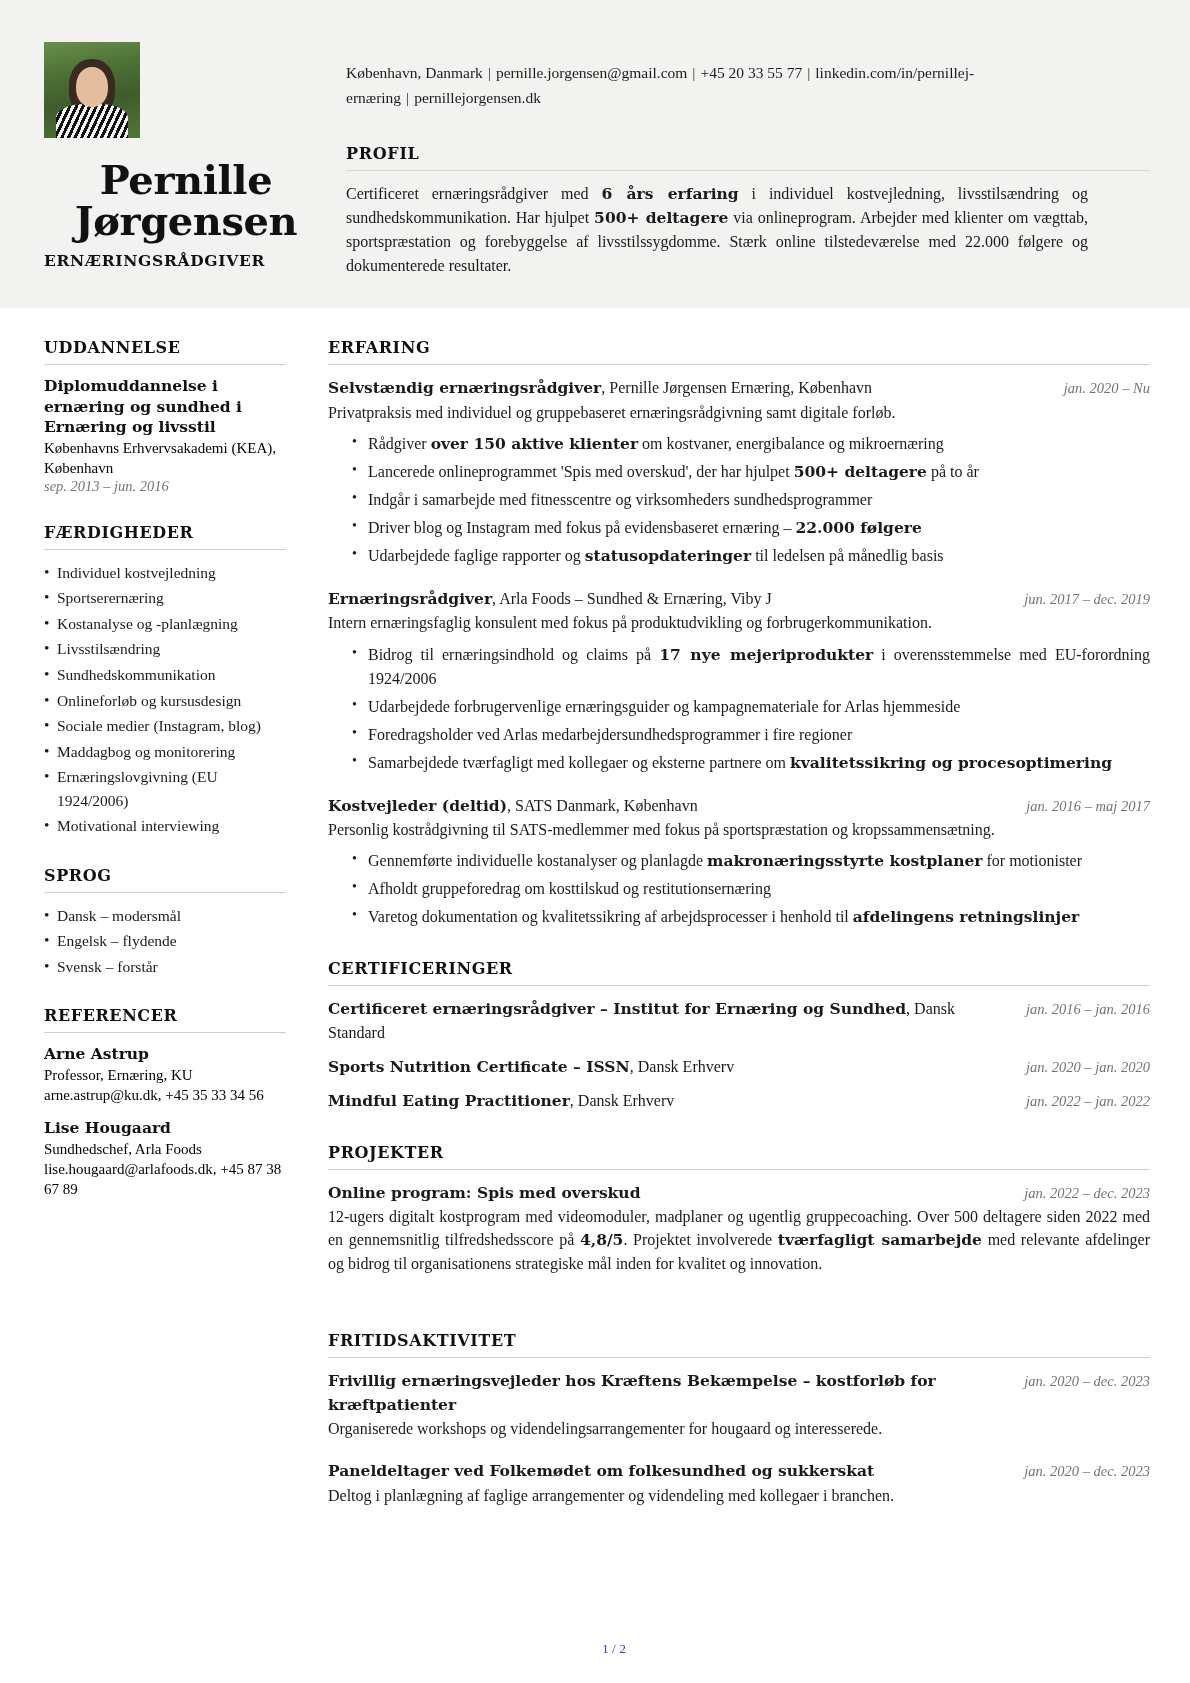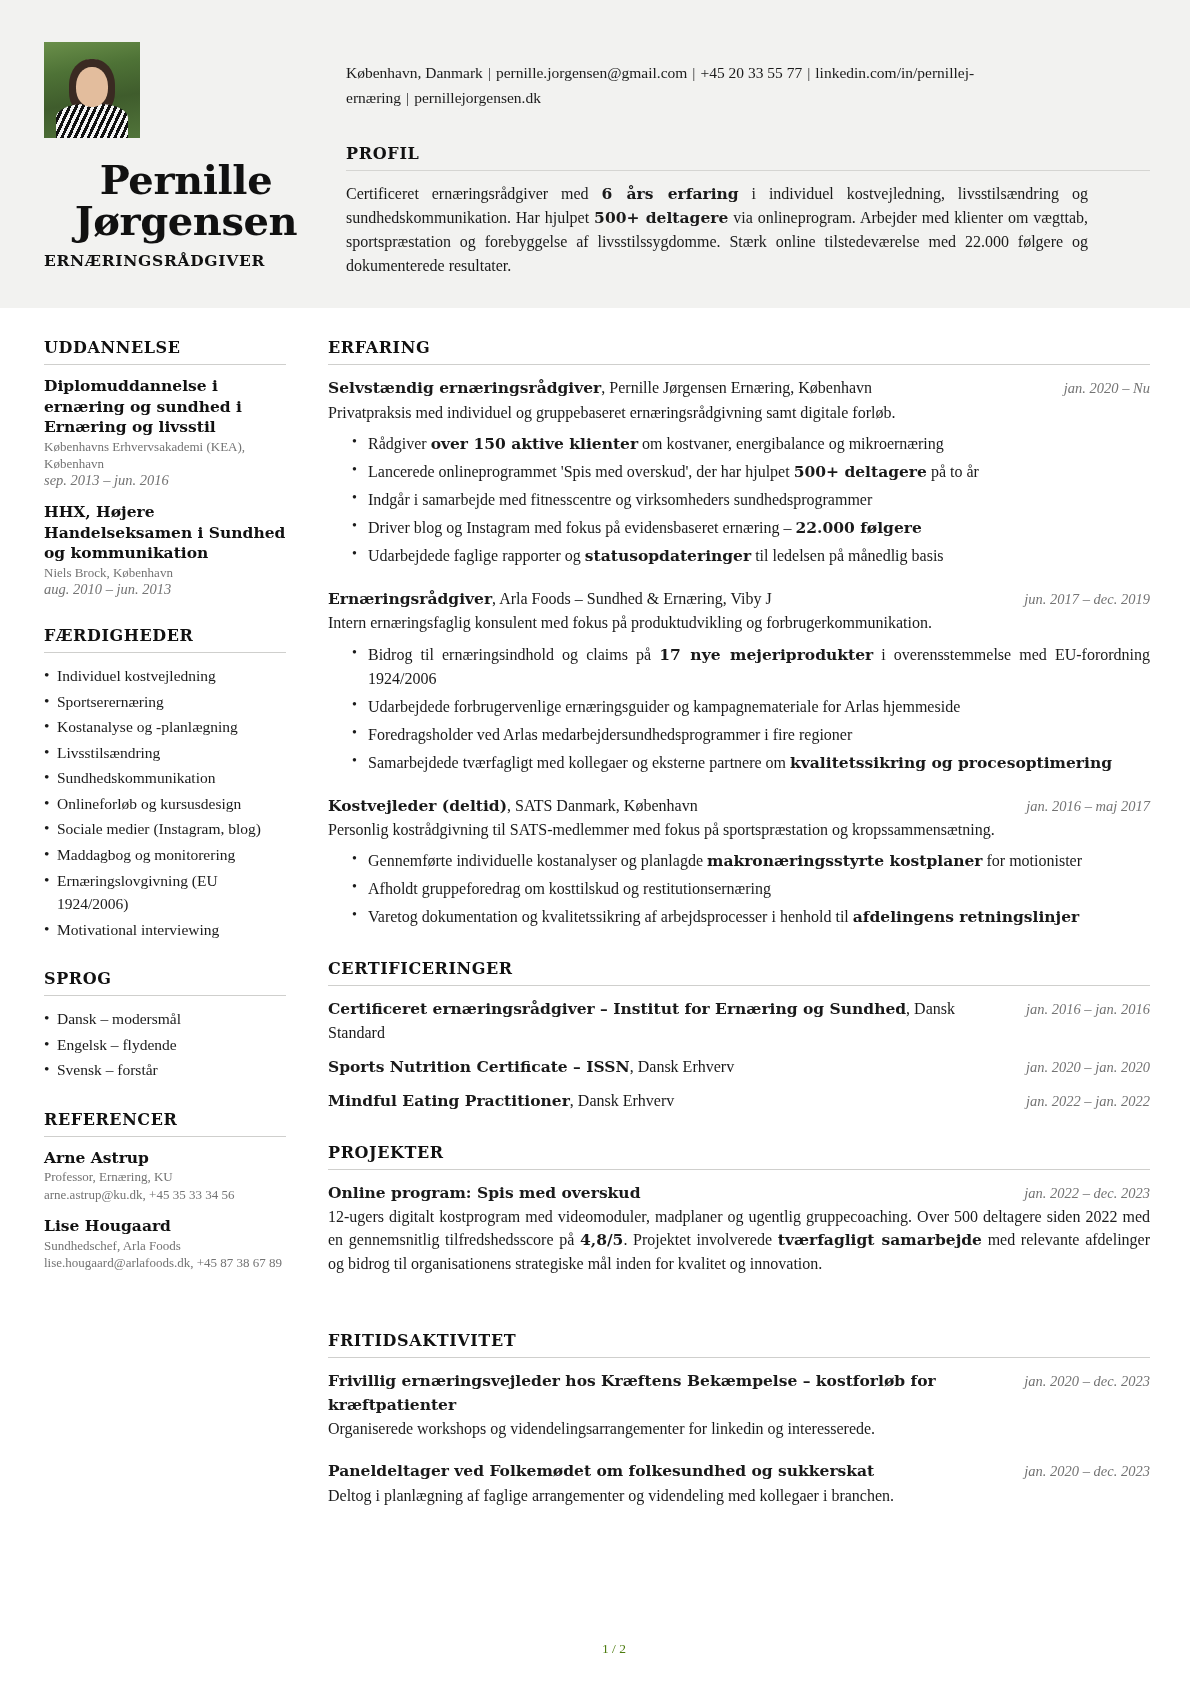--- a/index.html
+++ b/index.html
@@ -133,21 +133,21 @@
   .sec-right { margin-bottom: 30px; }
 
   .entry { margin-bottom: 13px; }
   .entry-title {
     font-family: "DejaVu Serif", serif;
     font-weight: 700;
     font-size: 15.5px;
     line-height: 1.32;
     color: #111;
   }
-  .entry-sub { font-size: 13px; line-height: 1.34; color: #737373; }
+  .entry-sub { font-size: 15px; line-height: 1.34; color: #000000; }
   .entry-date {
     font-style: italic;
     font-size: 14.5px;
     color: #737373;
     white-space: nowrap;
   }
 
   .bullet-list { list-style: none; }
   .bullet-list li {
     font-size: 15.5px;
@@ -213,21 +213,21 @@
     font-weight: 700;
     font-size: 15.5px;
   }
 
   .footer {
     position: absolute;
     bottom: 26px;
     left: 0; right: 0;
     text-align: center;
     font-size: 13.5px;
-    color: #4d7c0f;
+    color: #6d28d9;
     padding-left: 38px;
   }
   .spacer-lg { height: 26px; }
 </style>
 </head>
 <body>
 
 <div class="page">
 
   <div class="header">
@@ -258,25 +258,20 @@
     <div class="col-left">
 
       <div class="sec">
         <div class="sec-head">UDDANNELSE</div>
         <div class="rule"></div>
         <div>
             <div class="entry">
               <div class="entry-title">Diplomuddannelse i ernæring og sundhed i Ernæring og livsstil</div>
               <div class="entry-sub">Københavns Erhvervsakademi (KEA), København</div>
               <div class="entry-date">sep. 2013 – jun. 2016</div>
-            </div>
-            <div class="entry">
-              <div class="entry-title">HHX, Højere Handelseksamen i Sundhed og kommunikation</div>
-              <div class="entry-sub">Niels Brock, København</div>
-              <div class="entry-date">aug. 2010 – jun. 2013</div>
             </div>
           </div>
       </div>
 
       <div class="sec">
         <div class="sec-head">FÆRDIGHEDER</div>
         <div class="rule"></div>
         <ul class="bullet-list">
             <li>Individuel kostvejledning</li>
             <li>Sportserernæring</li>
@@ -405,21 +400,21 @@
 
       <div class="sec-right">
         <div class="sec-head">FRITIDSAKTIVITET</div>
         <div class="rule"></div>
         <div>
             <div class="r-entry">
               <div class="r-top">
                 <div class="r-top-main"><b>Frivillig ernæringsvejleder hos Kræftens Bekæmpelse – kostforløb for kræftpatienter</b></div>
                 <div class="entry-date">jan. 2020 – dec. 2023</div>
               </div>
-              <div class="r-desc">Organiserede workshops og videndelingsarrangementer for linkedin og interesserede.</div>
+              <div class="r-desc">Organiserede workshops og videndelingsarrangementer for hougaard og interesserede.</div>
             </div>
             <div class="r-entry">
               <div class="r-top">
                 <div class="r-top-main"><b>Paneldeltager ved Folkemødet om folkesundhed og sukkerskat</b></div>
                 <div class="entry-date">jan. 2020 – dec. 2023</div>
               </div>
               <div class="r-desc">Deltog i planlægning af faglige arrangementer og videndeling med kollegaer i branchen.</div>
             </div>
           </div>
       </div>

